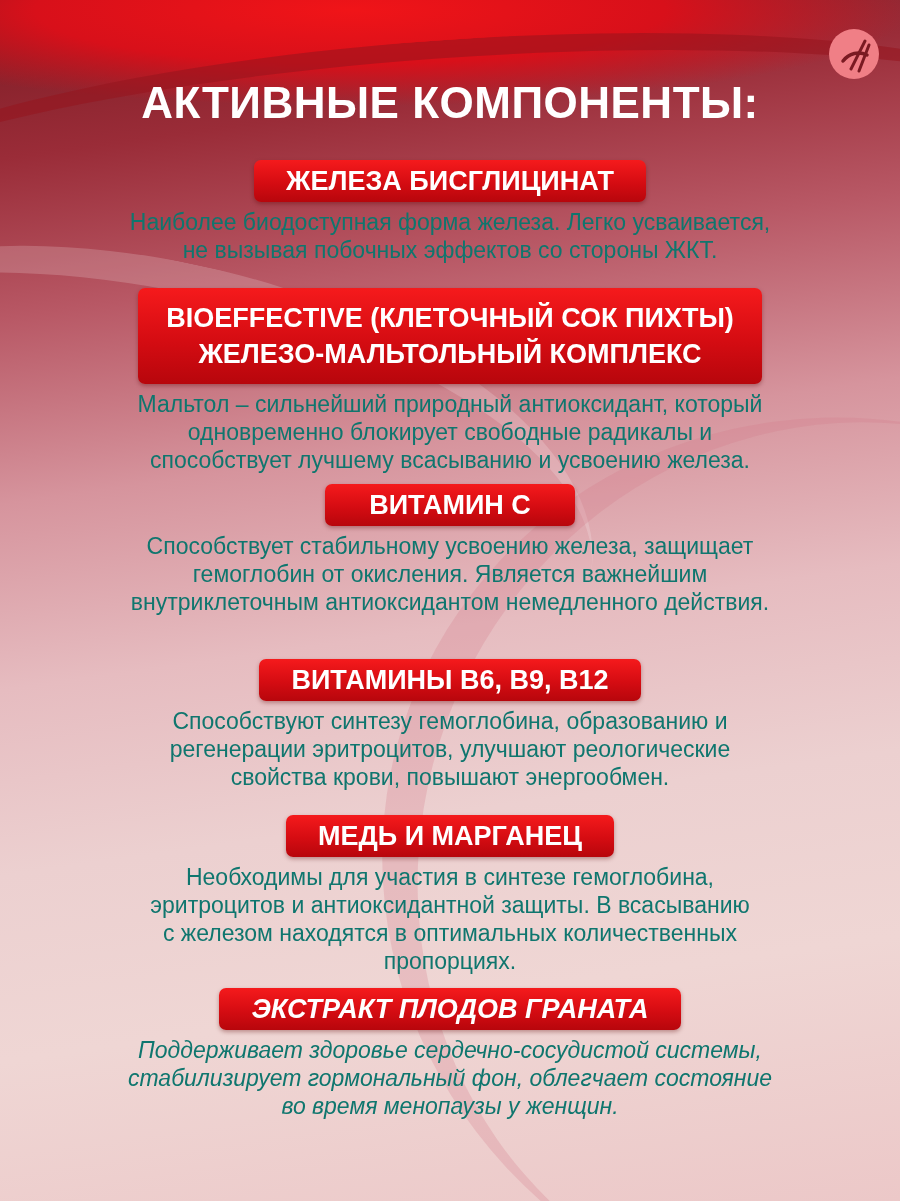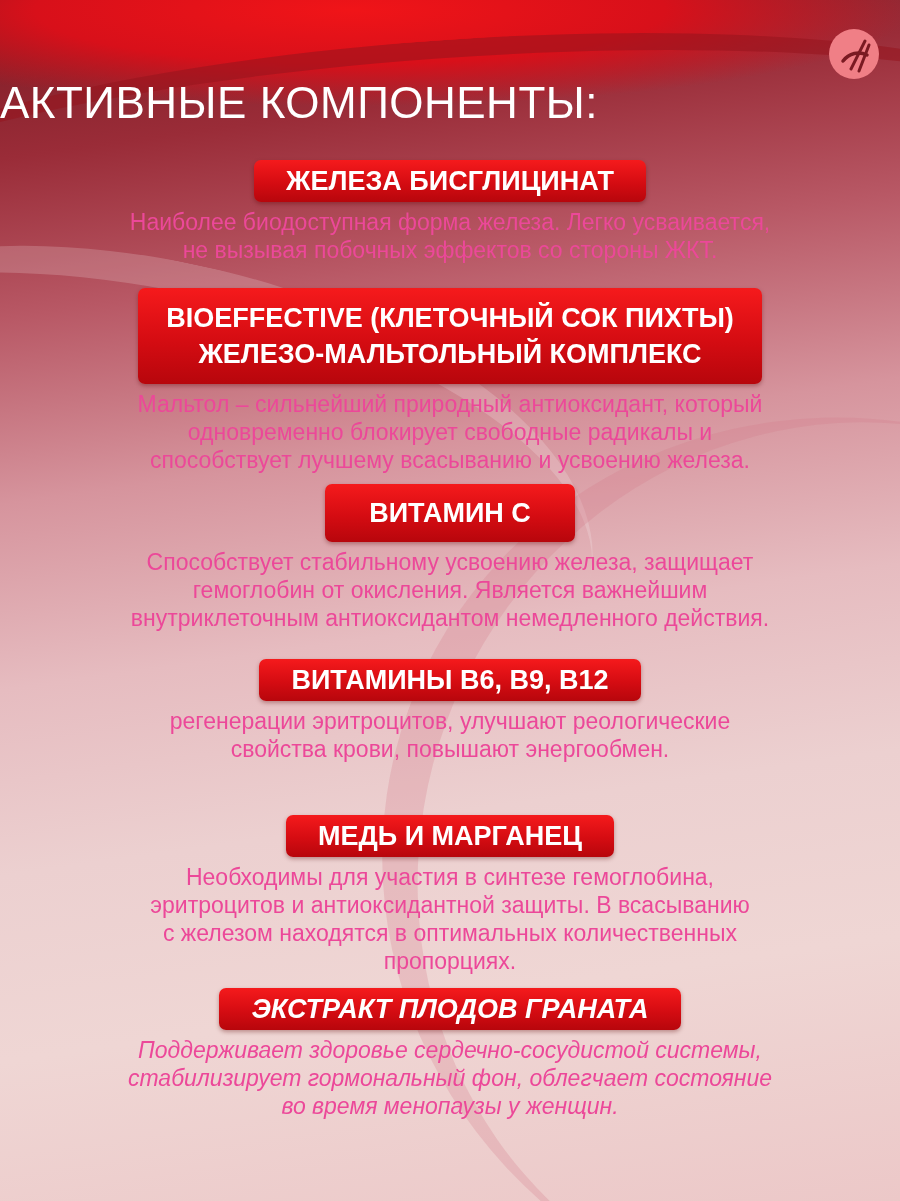--- a/index.html
+++ b/index.html
@@ -26,34 +26,34 @@
       left: -300px; top: 260px; width: 900px; height: 420px; border-radius: 50%;
       border-top: 30px solid rgba(255,255,255,0.18);
       transform: rotate(12deg);
     }
     .logo {
       position: absolute; left: 829px; top: 29px; width: 50px; height: 50px; border-radius: 50%;
       background: #f07f86;
     }
     .logo svg { position: absolute; left: 0; top: 0; }
     .title {
-      position: absolute; top: 78px; left: 0; width: 900px; 
-      color: #ffffff; font-weight: normal; font-size: 44px; letter-spacing: 0.5px;
+      position: absolute; top: 78px; left: 0; width: 900px; text-align: center;
+      color: #ffffff; font-weight: bold; font-size: 44px; letter-spacing: 0.5px;
     }
     .section { position: absolute; left: 0; width: 900px; text-align: center; }
     .badge {
       display: inline-block; color: #fff; font-weight: bold; font-size: 27px; line-height: 34px;
       padding: 4px 32px; border-radius: 7px;
       background: linear-gradient(180deg, #f51a1c 0%, #d50c12 55%, #b7060c 100%);
       box-shadow: 0 2px 4px rgba(90,0,0,0.35);
       white-space: nowrap;
     }
     .badge.two { padding: 12px 28px; line-height: 36px; }
     .desc {
-      margin: 6px auto 0; color: #ec4899; font-size: 23px; line-height: 28px; width: 800px;
+      margin: 6px auto 0; color: #0f766e; font-size: 23px; line-height: 28px; width: 800px;
     }
     .desc div { white-space: nowrap; }
   </style>
 </head>
 <body>
 
 <div class="swirl swirl1"></div>
 <div class="swirl swirl3"></div>
 <div class="swirl swirl2"></div>
 
@@ -83,35 +83,36 @@
     <div>ЖЕЛЕЗО-МАЛЬТОЛЬНЫЙ КОМПЛЕКС</div>
   </div>
   <div class="desc">
     <div>Мальтол – сильнейший природный антиоксидант, который</div>
     <div>одновременно блокирует свободные радикалы и</div>
     <div>способствует лучшему всасыванию и усвоению железа.</div>
   </div>
 </div>
 
 <div class="section" style="top:484px;">
-  <div class="badge" style="padding:12px 44px;">
+  <div class="badge" style="padding:4px 44px;">
     <div>ВИТАМИН С</div>
   </div>
   <div class="desc">
     <div>Способствует стабильному усвоению железа, защищает</div>
     <div>гемоглобин от окисления. Является важнейшим</div>
     <div>внутриклеточным антиоксидантом немедленного действия.</div>
   </div>
 </div>
 
 <div class="section" style="top:642px;margin-top:17px;">
   <div class="badge">
     <div>ВИТАМИНЫ B6, B9, B12</div>
   </div>
   <div class="desc">
+    <div>Способствуют синтезу гемоглобина, образованию и</div>
     <div>регенерации эритроцитов, улучшают реологические</div>
     <div>свойства крови, повышают энергообмен.</div>
   </div>
 </div>
 
 <div class="section" style="top:815px;">
   <div class="badge">
     <div>МЕДЬ И МАРГАНЕЦ</div>
   </div>
   <div class="desc">

